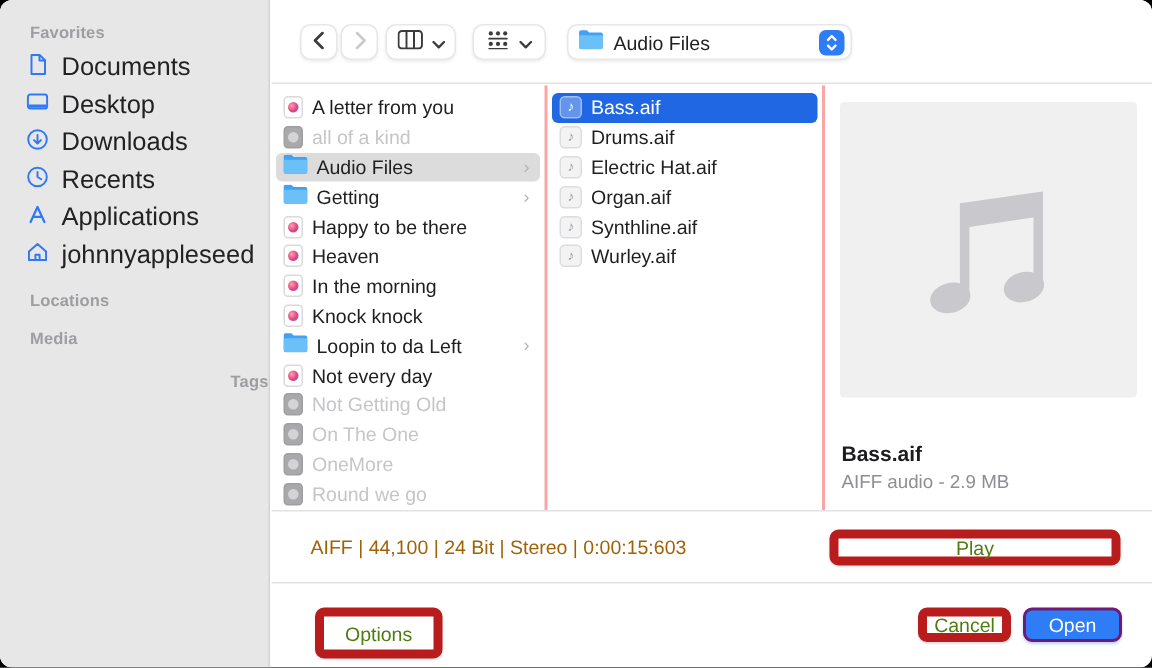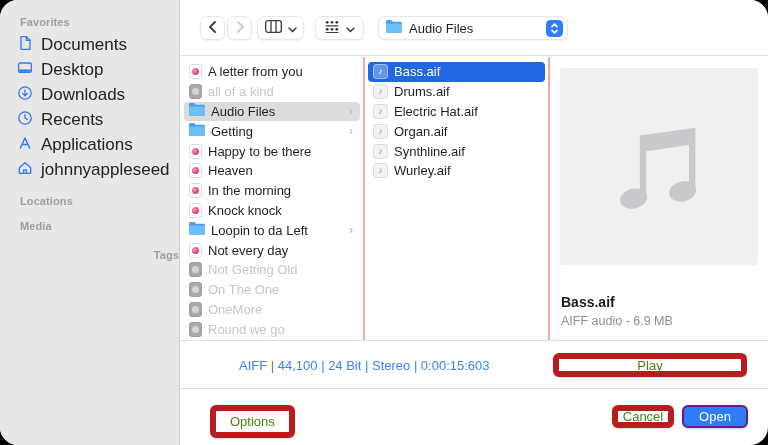--- a/index.html
+++ b/index.html
@@ -1,18 +1,18 @@
 <!DOCTYPE html>
 <html><head>
 <meta charset="utf-8">
 <style>
   * { margin:0; padding:0; box-sizing:border-box; }
   html,body { width:768px; height:445px; background:#000; overflow:hidden; }
   .window {
-    position:relative; width:768px; height:445px; border-radius:18px;
+    position:relative; width:768px; height:445px; border-radius:8px;
     background:#fff; overflow:hidden;
     font-family:"Liberation Sans", sans-serif; font-size:13px; color:#1f1f21;
   }
   
   .sidebar { position:absolute; left:0; top:0; bottom:0; width:180px;
     background:#e8e7e7; border-right:1px solid #d3d3d3; padding-top:12px; }
   .sb-header { height:20px; line-height:20px; padding-left:20px;
     font-size:11px; font-weight:700; color:#9e9ea2; letter-spacing:.1px; }
   .sb-item { height:25px; display:flex; align-items:center; gap:8px;
     padding-left:17px; color:#222224; cursor:default; }
@@ -76,30 +76,30 @@
   .thumb { position:absolute; left:10px; top:11px; width:198px; height:197px;
     background:#f0f0f1; border-radius:3px;
     display:flex; align-items:center; justify-content:center; }
   .pv-text { position:absolute; left:11px; top:237px; }
   .pv-name { font-size:14px; font-weight:700; color:#1c1c1e; }
   .pv-meta { margin-top:4px; font-size:12.5px; color:#8e8e93; }
   
   .infobar { position:absolute; top:340px; left:0; right:0; height:48px;
     border-top:1px solid #e2e2e2; }
   .info-text { position:absolute; left:26px; top:50%; transform:translateY(-50%);
-    font-size:13px; color:#3b82f6;margin-left:32px; }
+    font-size:13px; color:#a16207; }
   .pushbtn { background:#fff; border:6px solid #b91c1c; border-radius:6px;
     box-shadow:0 1px 1.5px rgba(0,0,0,.12); font-family:"Liberation Sans",sans-serif;
     font-size:13px; color:#4d7c0f; display:flex; align-items:center;
     justify-content:center; position:absolute; cursor:default; }
   .play { right:21px; top:12px; width:194px; height:24px; }
   
   .footer { position:absolute; top:388px; left:0; right:0; bottom:0;
     border-top:1px solid #e2e2e2; }
-  .options { left:29px; top:16px; height:33px; padding:0 14px; }
+  .options { left:29px; top:16px; height:23px; padding:11px 14px; }
   .cancel { right:94px; top:16px; width:62px; height:23px; }
   .open { right:20px; top:16px; width:66px; height:23px;
     background:#2e7cf6; border:2px solid #701a75; color:#fff; font-weight:400;
     box-shadow:0 1px 2px rgba(46,124,246,.35); }
 </style>
 </head>
 <body>
 
 <div class="window">
 
@@ -307,21 +307,21 @@
       <div class="preview">
         <div class="thumb">
           <span><svg width="100" height="100" viewBox="0 0 110 110" fill="#c9c9cd">
                 <ellipse cx="27" cy="92" rx="15" ry="11" transform="rotate(-14 27 92)"></ellipse>
                 <ellipse cx="81" cy="84" rx="15" ry="11" transform="rotate(-14 81 84)"></ellipse>
                 <path d="M34 92l7 0 0-52 47-7 0 51 7 0 0-70-61 8.5z"></path>
               </svg></span>
         </div>
         <div class="pv-text">
           <div class="pv-name">Bass.aif</div>
-          <div class="pv-meta">AIFF audio - 6.9 MB</div>
+          <div class="pv-meta">AIFF audio - 2.9 MB</div>
         </div>
       </div>
     </div>
 
     <div class="infobar">
       <span class="info-text">AIFF  |  44,100  |  24 Bit  |  Stereo  |  0:00:15:603</span>
       <div class="pushbtn play">Play</div>
     </div>
 
     <div class="footer">

